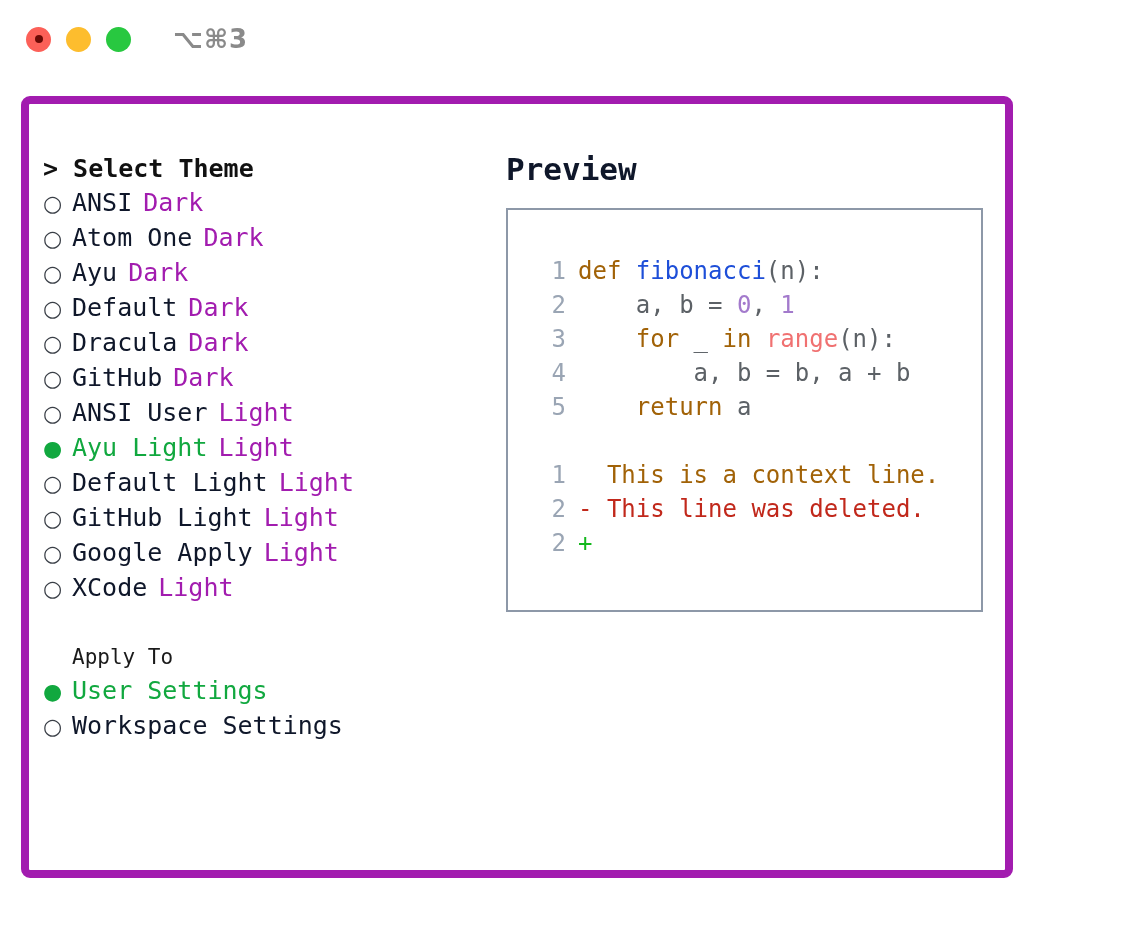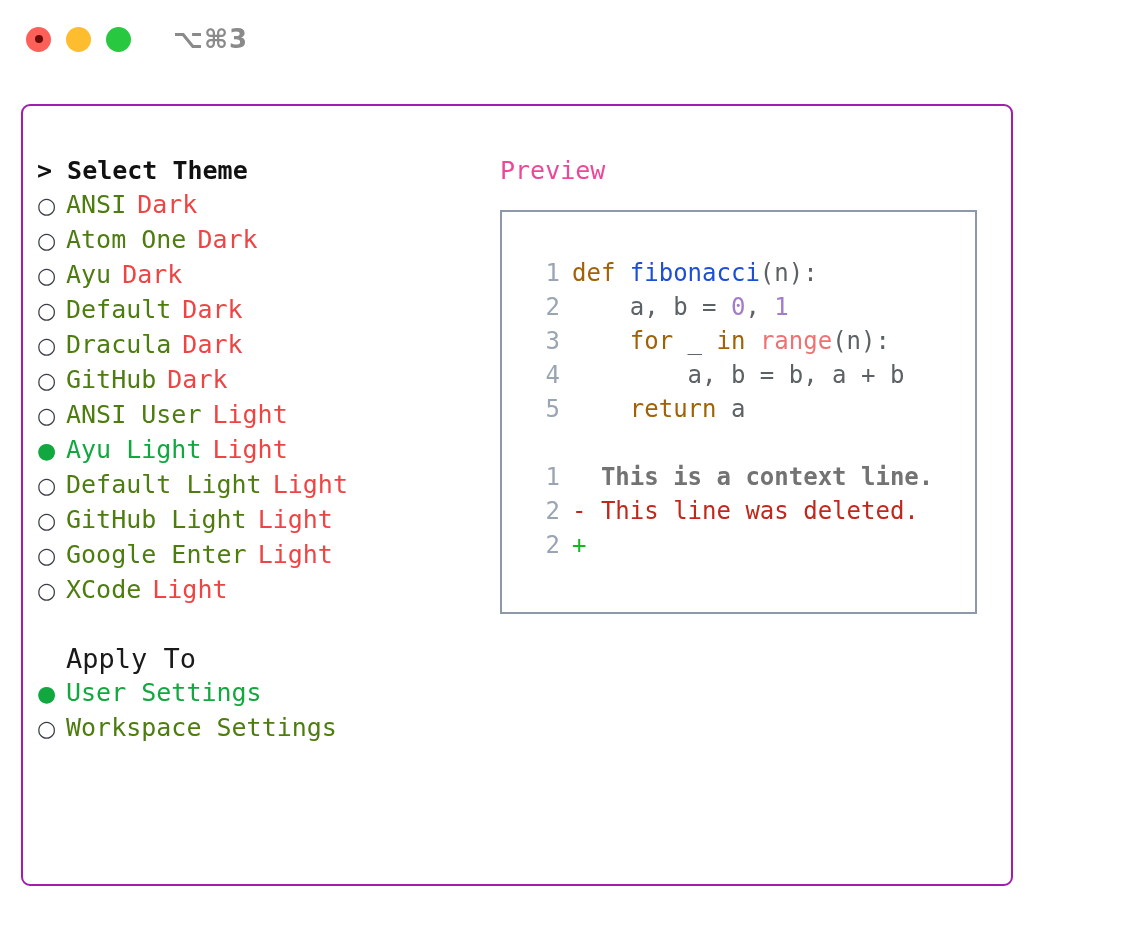--- a/index.html
+++ b/index.html
@@ -70,25 +70,24 @@
     font-family: "DejaVu Sans", "Liberation Sans", sans-serif;
   }
 
   
   .panel {
     position: absolute;
     left: 21px;
     top: 96px;
     width: 992px;
     height: 782px;
-    border: 2px solid #a21caf;
+    border: 8px solid #a21caf;
     border-radius: 9px;
     box-sizing: border-box;
     background: #ffffff;
-    margin-top: 8px;
   }
 
   
   .col-left {
     position: absolute;
     left: 14px;
     top: 48px;
     width: 450px;
   }
   .col-right {
@@ -100,21 +99,21 @@
 
   
   .heading {
     font-size: 25px;
     line-height: 34px;
     color: #111111;
     font-weight: bold;
     white-space: pre;
   }
   .heading-plain {
-    font-size: 27px;
+    font-size: 21px;
     line-height: 34px;
     color: #1a1a1a;
     font-weight: normal;
     white-space: pre;
     padding-left: 29px;
   }
   .row {
     display: flex;
     align-items: baseline;
     font-size: 25px;
@@ -122,45 +121,45 @@
     white-space: pre;
   }
   .bullet {
     width: 29px;
     flex: 0 0 29px;
     color: #3a3f47;
     font-size: 22px;
     font-family: "DejaVu Sans", "Liberation Sans", sans-serif;
   }
   .row.selected .bullet { color: #11a83f; }
-  .label { color: #4d7c0f; }
+  .label { color: #0f172a; }
   .row.selected .label { color: #11a83f; }
   .tag {
-    color: #ef4444;
+    color: #a21caf;
     padding-left: 11px;
   }
 
   .spacer-block { height: 34px; }
 
   
   .hint {
     margin-top: 34px;
     font-size: 25px;
     line-height: 34px;
     color: #9aa5b4;
     width: 410px;
     white-space: pre-wrap;
   }
 
   
   .preview-title {
-    font-size: 25px;
-    line-height: 34px;
-    font-weight: normal;
-    color: #ec4899;
+    font-size: 31px;
+    line-height: 34px;
+    font-weight: bold;
+    color: #0f172a;
   }
   .preview-box {
     margin-top: 22px;
     width: 477px;
     height: 404px;
     border: 2px solid #8d98a8;
     box-sizing: border-box;
     background: #ffffff;
     padding: 44px 0 0 0;
   }
@@ -182,21 +181,21 @@
   .gap-line { height: 34px; }
 
   
   .tok-kw   { color: #a16207; }
   .tok-fn   { color: #1d4ed8; }
   .tok-num  { color: #a37acc; }
   .tok-call { color: #f07171; text-align: right; }
   .tok-pl   { color: #5c6166; }
 
   
-  .diff-ctx { color: #737373; font-weight: bold; }
+  .diff-ctx { color: #a16207; }
   .diff-del { color: #c1281b; }
   .diff-add { color: #12b81c; }
 </style>
 </head>
 <body>
 
 <div class="window">
 
   <div class="titlebar">
     <div class="lights">
@@ -219,21 +218,21 @@
           <div class="row"><span class="bullet">○</span><span class="label">ANSI</span><span class="tag">Dark</span></div>
           <div class="row"><span class="bullet">○</span><span class="label">Atom One</span><span class="tag">Dark</span></div>
           <div class="row"><span class="bullet">○</span><span class="label">Ayu</span><span class="tag">Dark</span></div>
           <div class="row"><span class="bullet">○</span><span class="label">Default</span><span class="tag">Dark</span></div>
           <div class="row"><span class="bullet">○</span><span class="label">Dracula</span><span class="tag">Dark</span></div>
           <div class="row"><span class="bullet">○</span><span class="label">GitHub</span><span class="tag">Dark</span></div>
           <div class="row"><span class="bullet">○</span><span class="label">ANSI User</span><span class="tag">Light</span></div>
           <div class="row selected"><span class="bullet">●</span><span class="label">Ayu Light</span><span class="tag">Light</span></div>
           <div class="row"><span class="bullet">○</span><span class="label">Default Light</span><span class="tag">Light</span></div>
           <div class="row"><span class="bullet">○</span><span class="label">GitHub Light</span><span class="tag">Light</span></div>
-          <div class="row"><span class="bullet">○</span><span class="label">Google Enter</span><span class="tag">Light</span></div>
+          <div class="row"><span class="bullet">○</span><span class="label">Google Apply</span><span class="tag">Light</span></div>
           <div class="row"><span class="bullet">○</span><span class="label">XCode</span><span class="tag">Light</span></div>
         </div>
 
       <div class="spacer-block"></div>
 
       <div class="heading-plain">Apply To</div>
 
       <div id="apply-to-list">
           <div class="row selected"><span class="bullet">●</span><span class="label">User Settings</span></div>
           <div class="row"><span class="bullet">○</span><span class="label">Workspace Settings</span></div>

